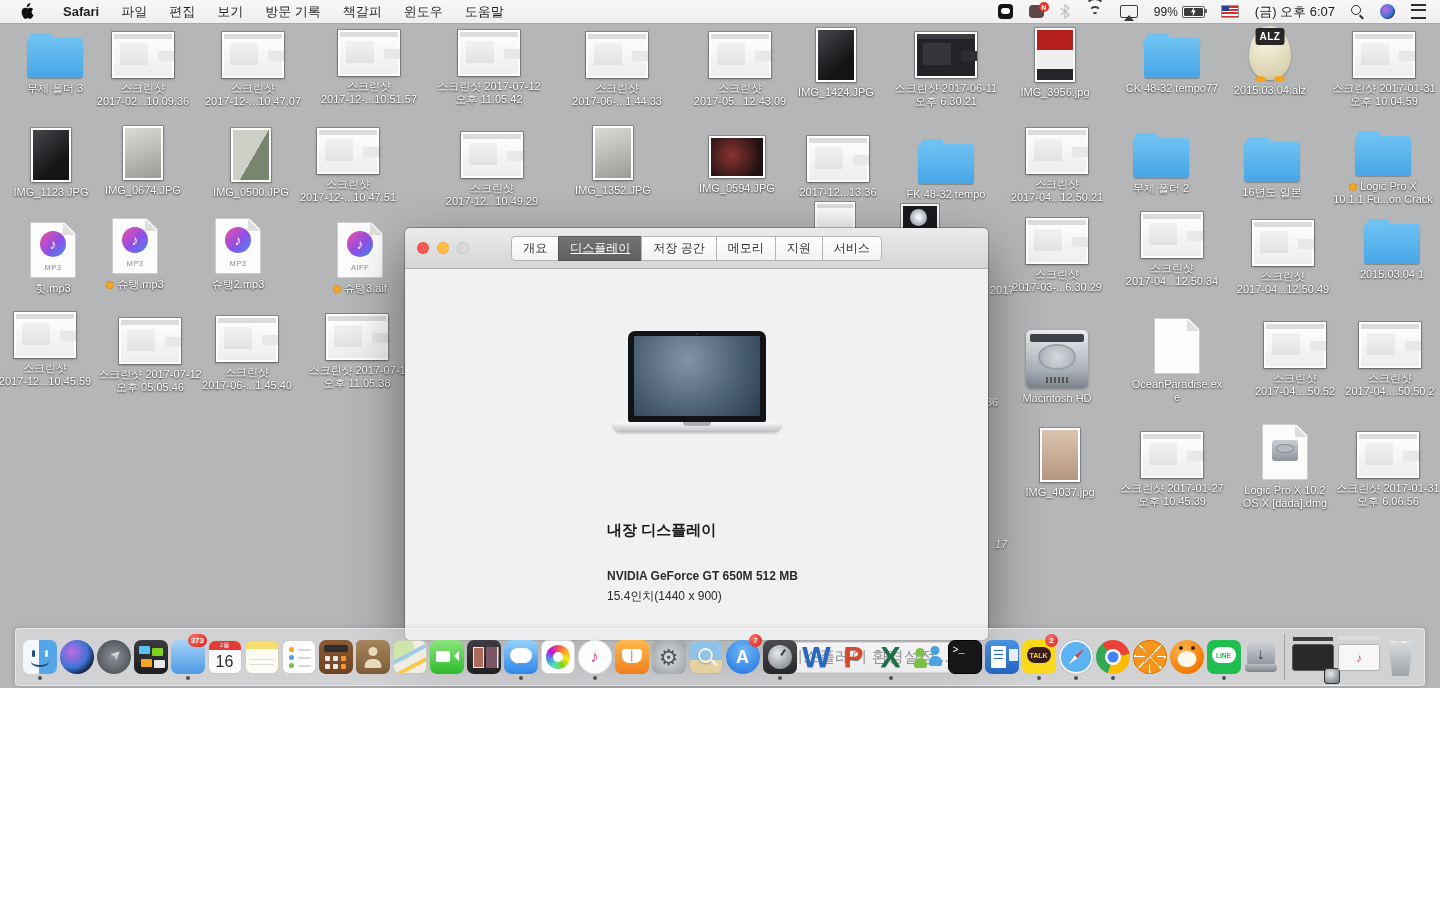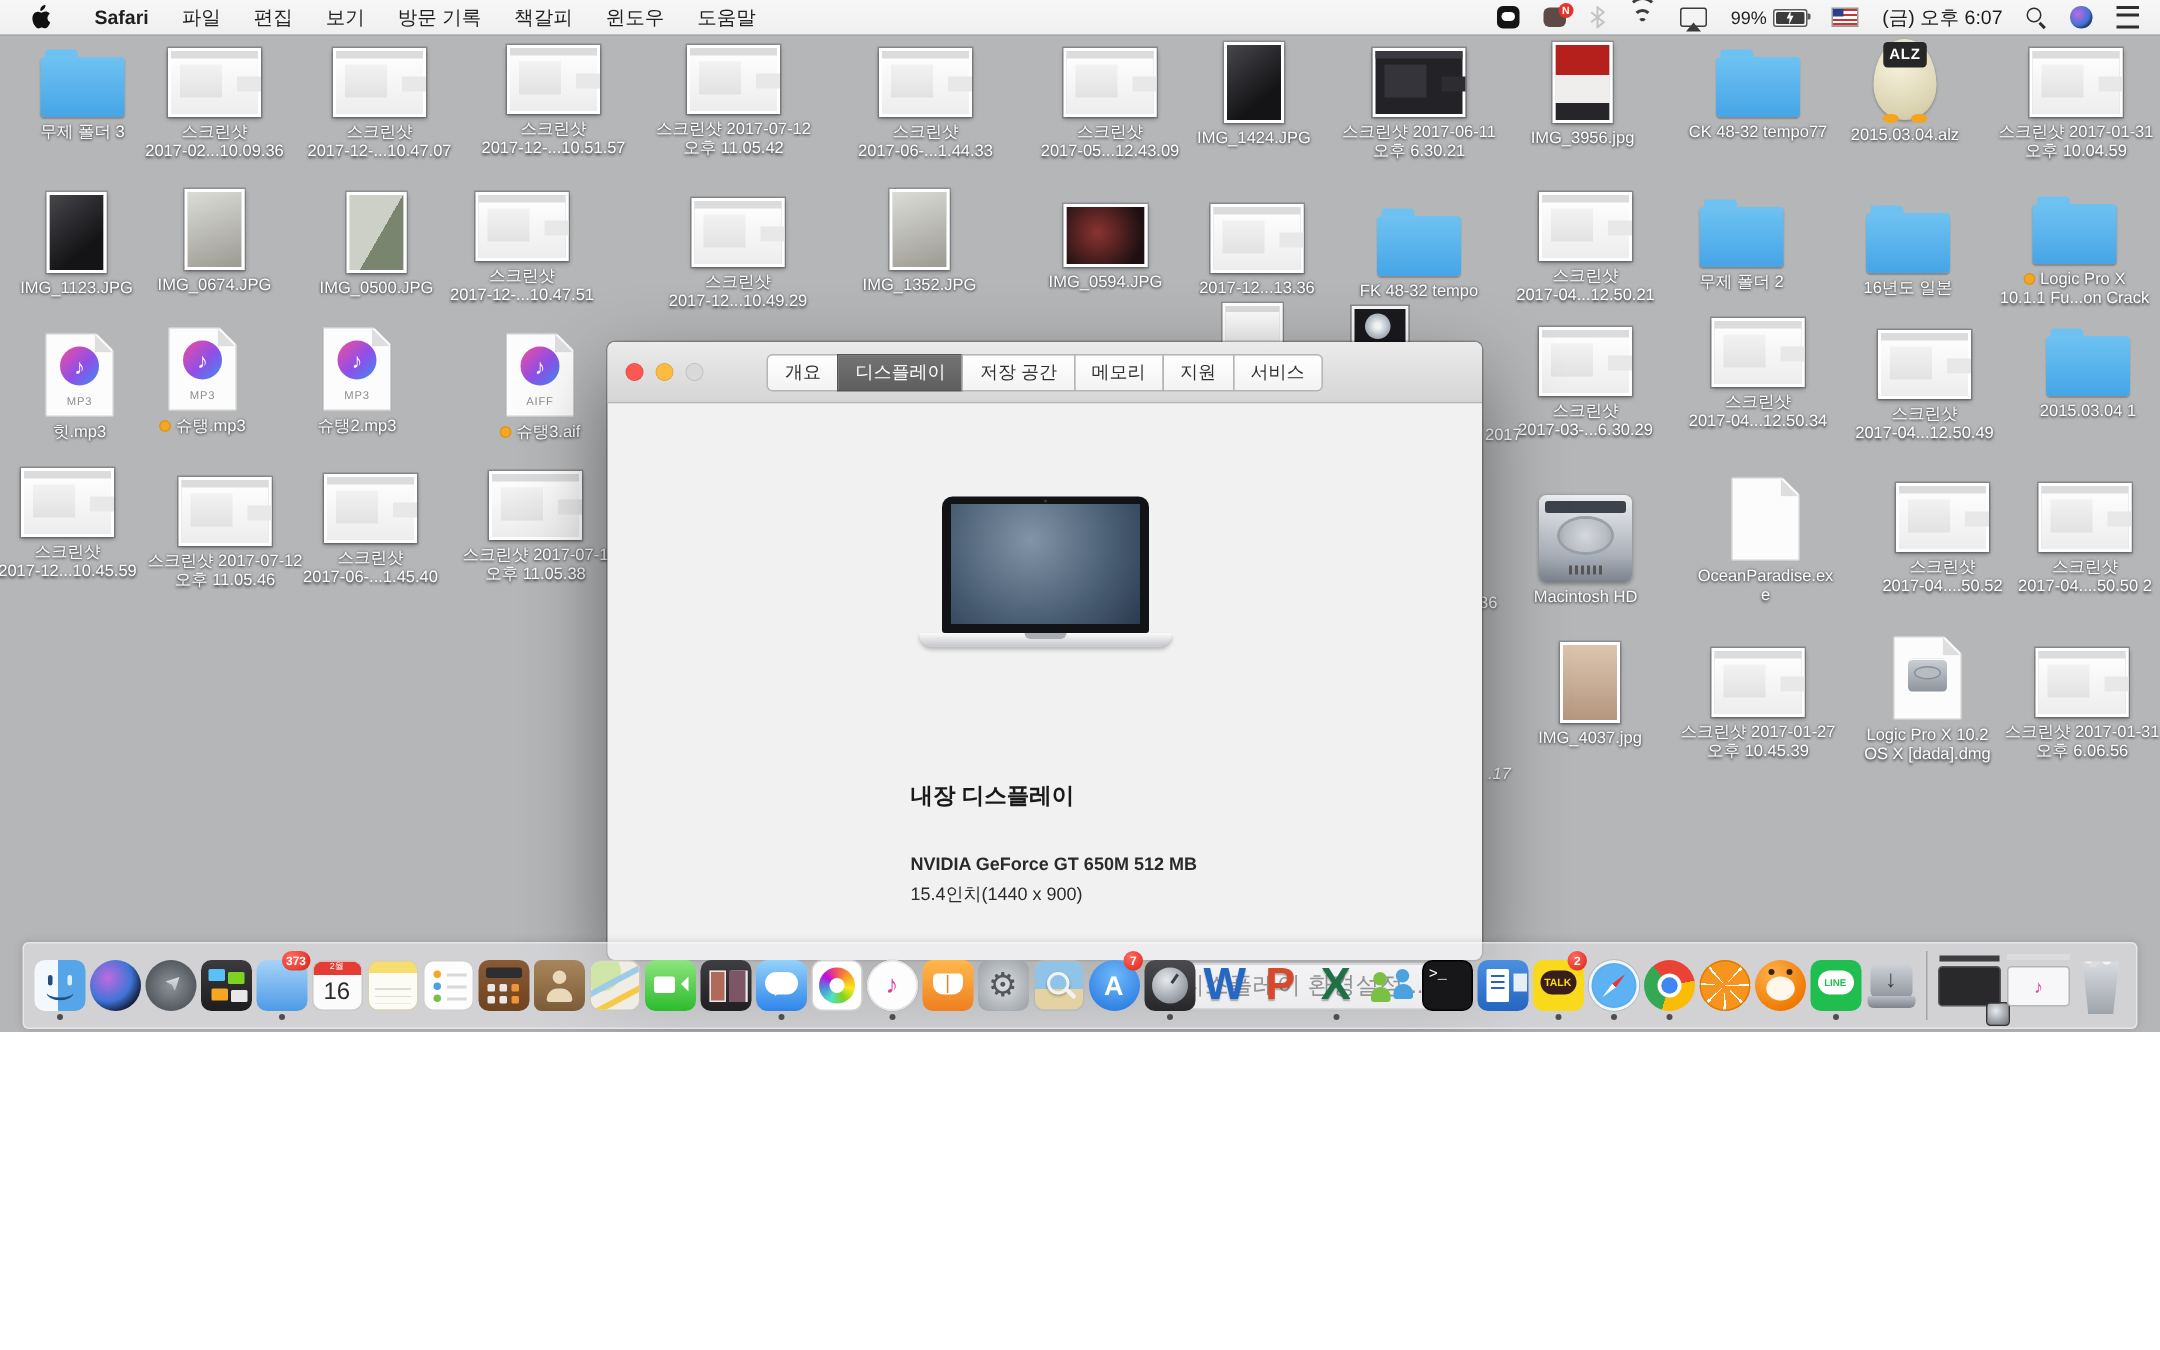--- a/index.html
+++ b/index.html
@@ -101,21 +101,21 @@
   .titlebar{height:40px;background:linear-gradient(#ebebeb,#d5d5d5);border-bottom:1px solid #b4b4b4;border-radius:5px 5px 0 0;position:relative;display:flex;align-items:center;justify-content:center;}
   .tl{position:absolute;top:14px;width:12px;height:12px;border-radius:50%;box-shadow:inset 0 0 0 .5px rgba(0,0,0,.15);}
   .tl.close{left:12px;background:#fc5753;}
   .tl.min{left:32px;background:#fdbc40;}
   .tl.zoom{left:52px;background:#d9d9d9;}
   .tabs{display:flex;}
   .tab{border:1px solid #b5b5b5;margin-left:-1px;padding:3px 11px;font-size:12px;color:#2f2f2f;
     background:linear-gradient(#ffffff,#f3f3f3);white-space:nowrap;}
   .tab:first-child{border-radius:4px 0 0 4px;margin-left:0;}
   .tab:last-child{border-radius:0 4px 4px 0;}
-  .tab.sel{background:linear-gradient(#747474,#5e5e5e);color:#fff;border-color:#565656;}
+  .tab.sel{background:linear-gradient(#747474,#5e5e5e);color:#fff;border-color:#565656;text-decoration:underline;}
   .wincontent{position:relative;height:371px;}
   .laptop{position:absolute;left:50%;top:62px;transform:translateX(-50%);width:180px;text-align:center;}
   .lapscreen{margin:0 auto;width:126px;height:80px;background:#121316;border-radius:7px 7px 2px 2px;padding:5px 6px 6px;position:relative;}
   .lapscreen::before{content:"";position:absolute;top:2px;left:50%;transform:translateX(-50%);width:2px;height:2px;border-radius:50%;background:#3a3d42;}
   .lapdisplay{width:100%;height:100%;background:radial-gradient(circle at 42% 30%,#8194a8,#45596e 65%,#2b3b50);}
   .lapbase{margin:0 auto;width:168px;height:9px;background:linear-gradient(#fbfbfb,#c4c6ca);border-radius:1px 1px 9px 9px;position:relative;box-shadow:0 2px 3px rgba(0,0,0,.25);}
   .lapbase::before{content:"";position:absolute;left:50%;top:0;transform:translateX(-50%);width:28px;height:4px;background:#a9adb3;border-radius:0 0 5px 5px;}
   .disp-title{position:absolute;left:202px;top:252px;font-size:15px;font-weight:bold;color:#1a1a1a;}
   .disp-l1{position:absolute;left:202px;top:279px;font-size:12px;color:#2a2a2a;margin-top:40px;}
   .disp-l2{position:absolute;left:202px;top:300px;font-size:12px;color:#2a2a2a;font-weight:bold;}
@@ -567,21 +567,21 @@
         <div class="dicon shot"></div>
         <div class="dlabel">
           <div>스크린샷</div>
           <div>2017-12...10.45.59</div>
         </div>
       </div>
       <div class="ditem-desk" style="left: 88px; top: 318px;">
         <div class="dicon shot"></div>
         <div class="dlabel">
           <div>스크린샷 2017-07-12</div>
-          <div>오후 11.05.46</div>
+          <div>오후 05.05.46</div>
         </div>
       </div>
       <div class="ditem-desk" style="left: 185px; top: 316px;">
         <div class="dicon shot"></div>
         <div class="dlabel">
           <div>스크린샷</div>
           <div>2017-06-...1.45.40</div>
         </div>
       </div>
       <div class="ditem-desk" style="left: 295px; top: 314px;">
@@ -650,21 +650,21 @@
         <div class="dlabel">
           <div>스크린샷 2017-01-31</div>
           <div>오후 6.06.56</div>
         </div>
       </div>
     </div>
 
   <div id="frags">
       <span class="frag" style="left: 990px; top: 284px;">2017</span>
       <span class="frag" style="left: 986px; top: 396px;">36</span>
-      <span class="frag" style="left: 992px; top: 510px; font-style: italic;">.17</span>
+      <span class="frag" style="left: 992px; top: 538px; font-style: italic;">.17</span>
     </div>
 
   <div class="win">
     <div class="titlebar">
       <span class="tl close"></span>
       <span class="tl min"></span>
       <span class="tl zoom"></span>
       <div class="tabs">
           <span class="tab">개요</span>
           <span class="tab sel">디스플레이</span>

